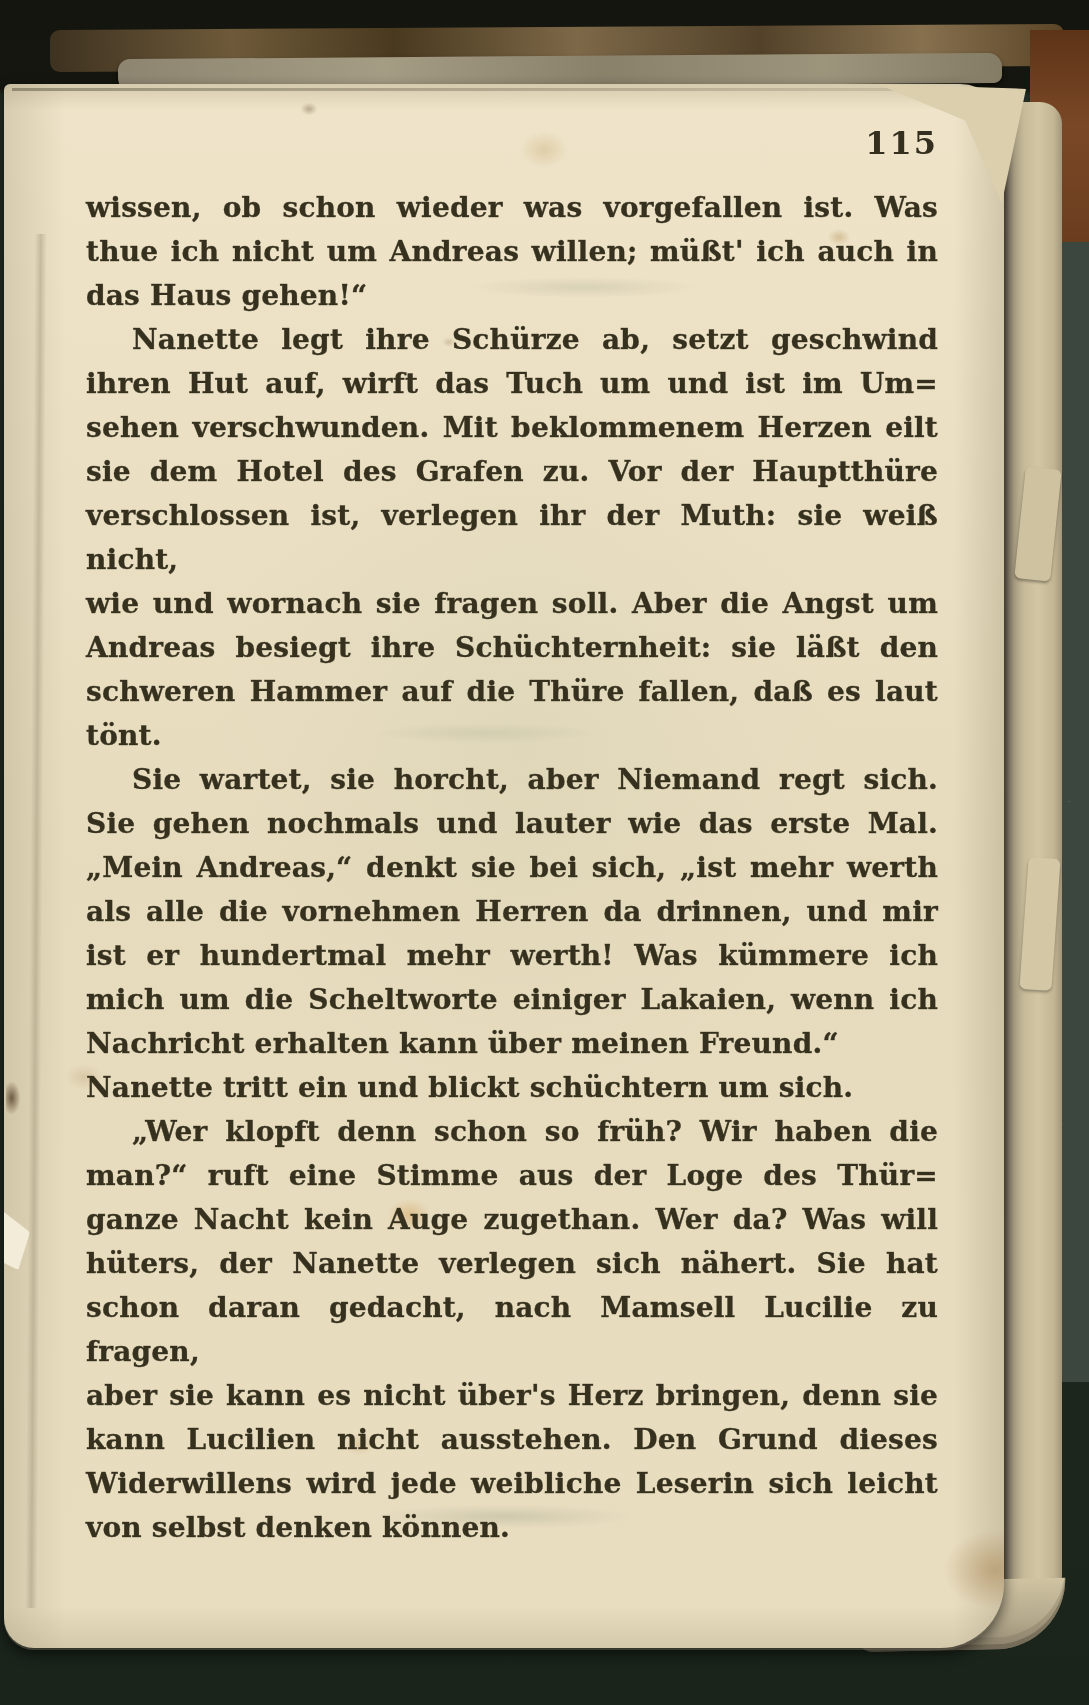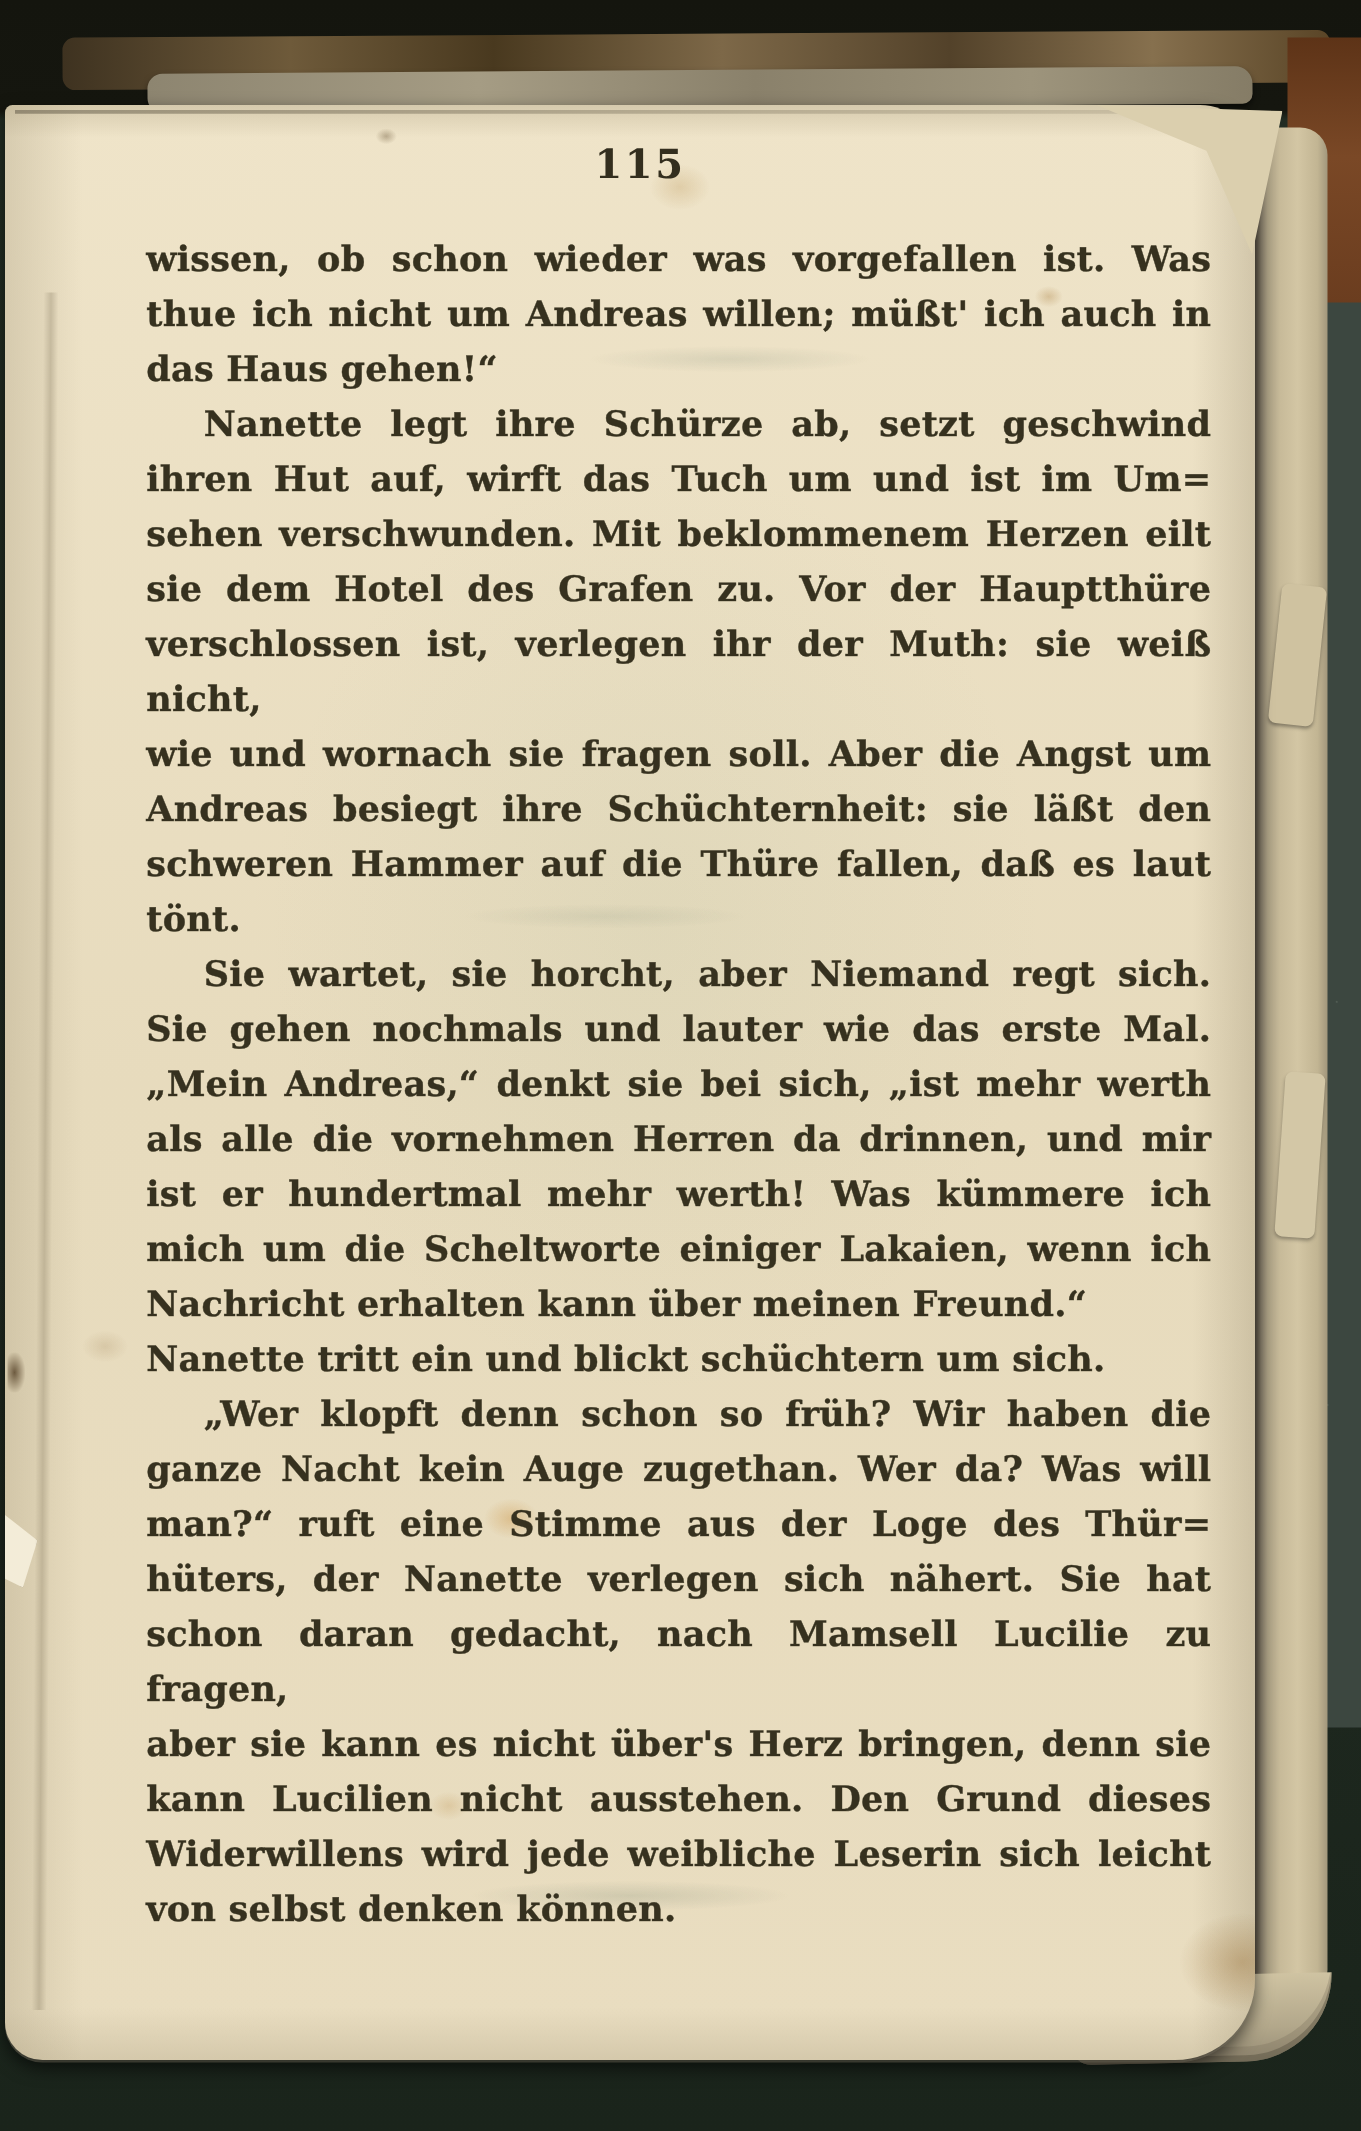--- a/index.html
+++ b/index.html
@@ -63,24 +63,24 @@
     clip-path:polygon(2% 0, 100% 4%, 84% 98%, 60% 30%);
     filter:drop-shadow(-2px 2px 2px rgba(70,60,40,.45));}
   .notch-left{position:absolute;left:0;top:1128px;width:26px;height:58px;background:#f3ecd8;
     clip-path:polygon(0 0,100% 35%,55% 100%,0 88%);box-shadow:0 2px 3px rgba(0,0,0,.3);}
   .smudge-left{position:absolute;left:2px;top:998px;width:14px;height:32px;
     background:radial-gradient(ellipse at 40% 50%,rgba(84,64,38,.8),rgba(84,64,38,0) 75%);}
   .bottom-stack{position:absolute;left:856px;top:1580px;width:210px;height:70px;z-index:3;
     background:linear-gradient(180deg,#cfc3a2,#b3a88b 60%,#968c75);
     border-radius:0 0 76px 18px;transform:rotate(-1.2deg);
     box-shadow:inset 0 -5px 0 rgba(70,62,48,.35), inset 0 -12px 0 rgba(120,110,88,.3);}
-  .page-number{position:absolute;left:82px;top:28px;width:852px;text-align:center;
+  .page-number{position:absolute;left:82px;top:40px;width:852px;text-align:right;
     font-size:32px;font-weight:700;letter-spacing:2px;color:#332e1e;}
   .text-block{position:absolute;left:82px;top:102px;width:852px;color:#36311f;
-    font-size:28px;font-weight:700;line-height:44px;letter-spacing:.2px;margin-left:31px;
+    font-size:28px;font-weight:700;line-height:44px;letter-spacing:.2px;
     -webkit-text-stroke:0.4px rgba(54,49,31,.75);}
   .line{text-align:justify;text-align-last:justify;}
   .line.last{text-align-last:left;}
   .line.indent{text-indent:46px;}
 </style>
 </head>
 <body>
 
 <div class="scene">
   <div class="right-slate"></div>
@@ -111,22 +111,22 @@
         <div class="line last">schweren Hammer auf die Thüre fallen, daß es laut tönt.</div>
         <div class="line indent">Sie wartet, sie horcht, aber Niemand regt sich.</div>
         <div class="line">Sie gehen nochmals und lauter wie das erste Mal.</div>
         <div class="line">„Mein Andreas,“ denkt sie bei sich, „ist mehr werth</div>
         <div class="line">als alle die vornehmen Herren da drinnen, und mir</div>
         <div class="line">ist er hundertmal mehr werth! Was kümmere ich</div>
         <div class="line">mich um die Scheltworte einiger Lakaien, wenn ich</div>
         <div class="line last">Nachricht erhalten kann über meinen Freund.“</div>
         <div class="line last">Nanette tritt ein und blickt schüchtern um sich.</div>
         <div class="line indent">„Wer klopft denn schon so früh? Wir haben die</div>
+        <div class="line">man?“ ruft eine Stimme aus der Loge des Thür=</div>
         <div class="line">ganze Nacht kein Auge zugethan. Wer da? Was will</div>
-        <div class="line">man?“ ruft eine Stimme aus der Loge des Thür=</div>
         <div class="line">hüters, der Nanette verlegen sich nähert. Sie hat</div>
         <div class="line">schon daran gedacht, nach Mamsell Lucilie zu fragen,</div>
         <div class="line">aber sie kann es nicht über's Herz bringen, denn sie</div>
         <div class="line">kann Lucilien nicht ausstehen. Den Grund dieses</div>
         <div class="line">Widerwillens wird jede weibliche Leserin sich leicht</div>
         <div class="line last">von selbst denken können.</div>
       </div>
   </div>
 
   <div class="fold-tr"></div>

